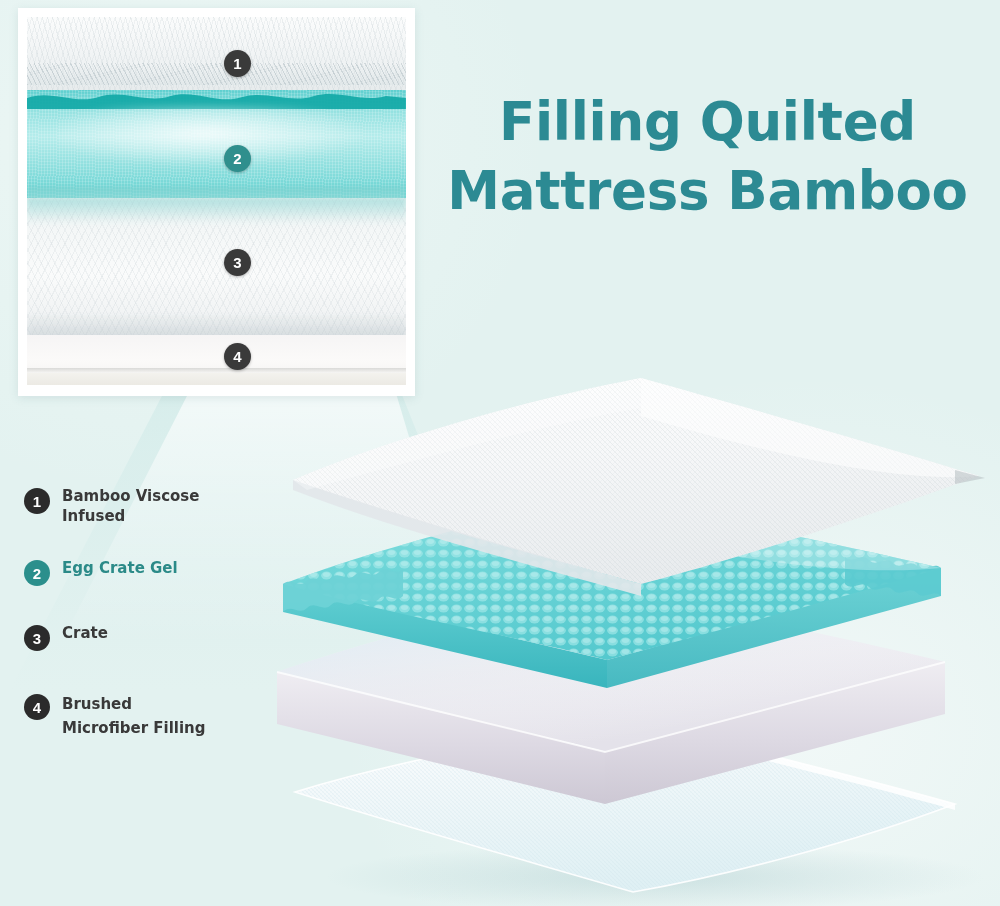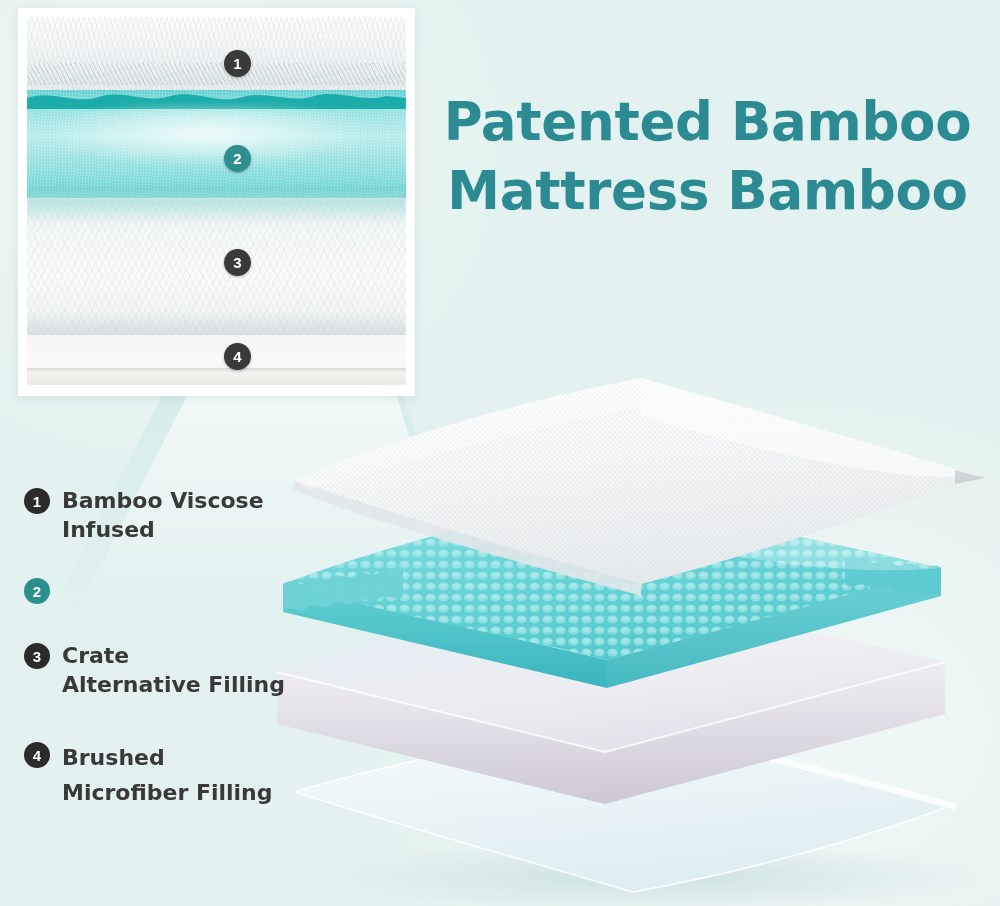--- a/index.html
+++ b/index.html
@@ -169,21 +169,21 @@
     line-height:1; margin-top:1px;
     font-family:"Liberation Sans", sans-serif;
   }
   .badge-dark{ background:#2b2b2b; }
   .badge-teal{ background:#2b8f8c; }
 
   .legend-text{
     margin-left:12px;
     font-family:"DejaVu Sans", sans-serif;
     font-weight:bold;
-    font-size:22px;
+    font-size:15px;
     line-height:1.30;
     color:#393939;
   }
   .legend-text.teal{ color:#2b8a88; }
   .legend-text.loose{ line-height:1.58; }
   .lt-line{ display:block; white-space:nowrap; }
 
   
   .li-1{ margin-bottom:33px; }
   .li-2{ margin-bottom:38px; }
@@ -247,21 +247,21 @@
 
       <div class="pin pin-dark pin1">1</div>
       <div class="pin pin-teal pin2">2</div>
       <div class="pin pin-dark pin3">3</div>
       <div class="pin pin-dark pin4">4</div>
 
     </div>
   </div>
 
   <div class="title">
-    <span class="title-line">Patented Bamboo</span>
+    <span class="title-line">Filling Quilted</span>
     <span class="title-line">Mattress Bamboo</span>
   </div>
 
   <div class="stack">
     <svg viewBox="0 0 745 534" preserveAspectRatio="none" aria-hidden="true">
       <defs>
 
         <linearGradient id="gTopA" x1="0" y1="0" x2="0.35" y2="1">
           <stop offset="0%" stop-color="#ffffff"></stop>
           <stop offset="45%" stop-color="#f7f8f9"></stop>
@@ -392,28 +392,28 @@
       <span class="badge badge-dark">1</span>
       <span class="legend-text">
         <span class="lt-line">Bamboo Viscose</span>
         <span class="lt-line">Infused</span>
       </span>
     </div>
 
     <div class="legend-item li-2">
       <span class="badge badge-teal">2</span>
       <span class="legend-text teal">
+        <span class="lt-line">Egg Crate Gel</span>
       </span>
     </div>
 
     <div class="legend-item li-3">
       <span class="badge badge-dark">3</span>
       <span class="legend-text">
         <span class="lt-line">Crate</span>
-        <span class="lt-line">Alternative Filling</span>
       </span>
     </div>
 
     <div class="legend-item">
       <span class="badge badge-dark">4</span>
       <span class="legend-text loose">
         <span class="lt-line">Brushed</span>
         <span class="lt-line">Microfiber Filling</span>
       </span>
     </div>

